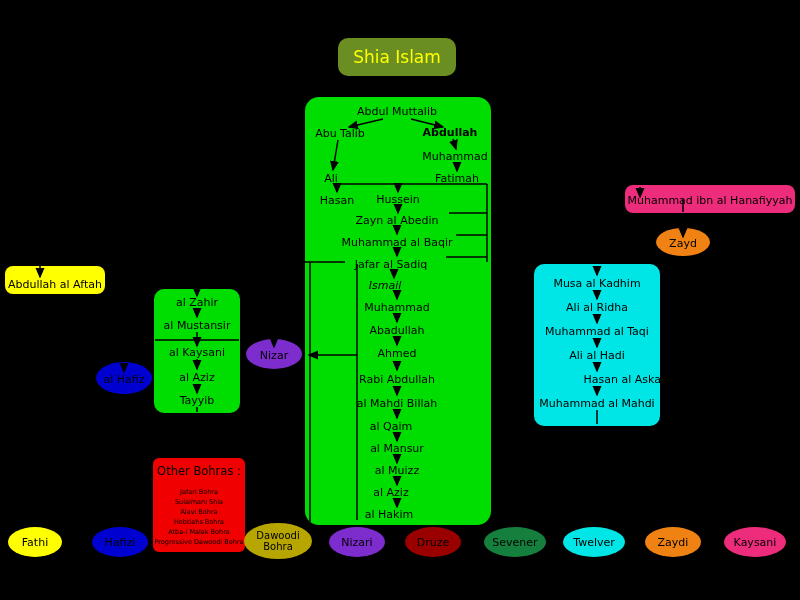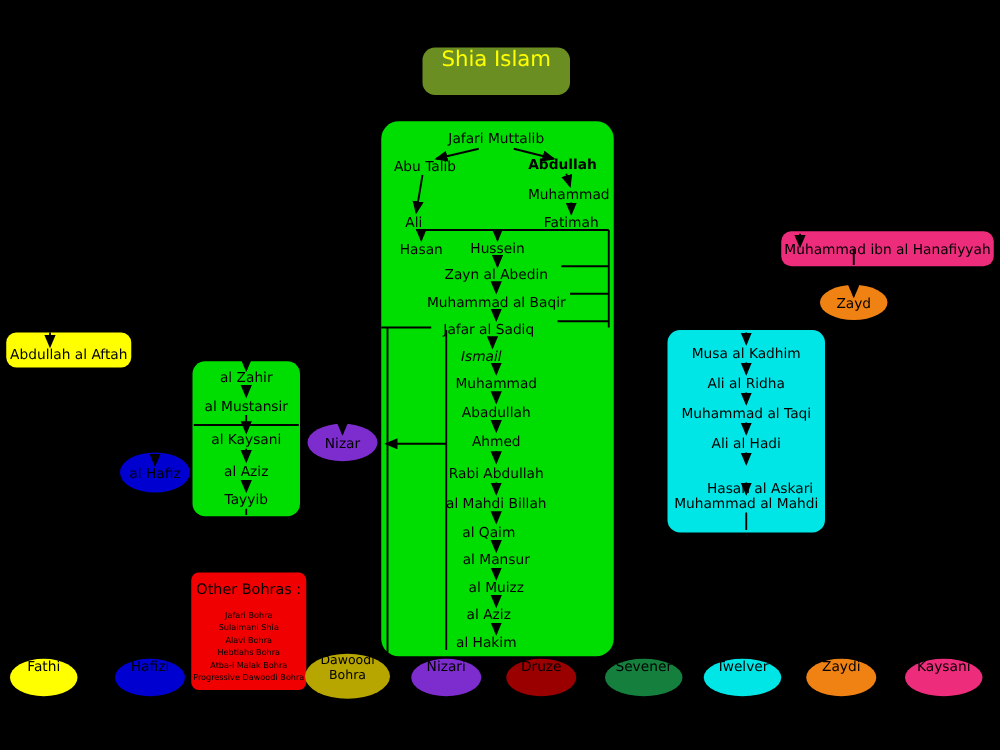--- a/index.html
+++ b/index.html
@@ -5,21 +5,21 @@
   html,body { margin:0; padding:0; background:#000; }
   body { font-family: "DejaVu Sans", "Liberation Sans", sans-serif; }
   #canvas { position:relative; width:800px; height:600px; background:#000; overflow:hidden; }
 
   .box { position:absolute; z-index:1; box-sizing:border-box; }
   .ell   { border-radius:50%; }
 
   .lbl { position:absolute; transform:translate(-50%,-50%); font-size:11px; color:#000;
          white-space:nowrap; z-index:3; line-height:1; }
 
-  .center-flex { display:flex; justify-content:center; }
+  .center-flex { display:flex; align-items:center; justify-content:center; }
 
   #title-box { left:338px; top:38px; width:118px; height:38px; border-radius:10px;
                color:#ffff00; font-size:17px; z-index:1; }
 
   #arrow-layer { position:absolute; left:0; top:0; width:800px; height:600px;
                  z-index:2; pointer-events:none; }
   .al { stroke:#000; stroke-width:1.5; fill:none; }
 
   .branch { position:absolute; top:527px; height:30px; z-index:1; color:#000;
             font-size:11px; text-align:center; }
@@ -120,21 +120,21 @@
 
       <line class="al" x1="640" y1="187" x2="640" y2="197" marker-end="url(#ah)"></line>
       <line class="al" x1="683" y1="199" x2="683" y2="212"></line>
       <line class="al" x1="683" y1="228" x2="683" y2="237" marker-end="url(#ah)"></line>
       <line class="al" x1="40" y1="266" x2="40" y2="277" marker-end="url(#ah)"></line>
       <line class="al" x1="124" y1="363" x2="124" y2="372" marker-end="url(#ah)"></line>
       <line class="al" x1="274" y1="340" x2="274" y2="347" marker-end="url(#ah)"></line>
     </g>
   </svg>
 
-  <span class="lbl" style="left:397px; top:111px;">Jafari Muttalib</span>
+  <span class="lbl" style="left:397px; top:111px;">Abdul Muttalib</span>
   <span class="lbl" style="left:340px; top:133px;">Abu Talib</span>
   <span class="lbl" style="left:450px; top:132px;font-weight:bold;">Abdullah</span>
   <span class="lbl" style="left:455px; top:156px;">Muhammad</span>
   <span class="lbl" style="left:331px; top:178px;">Ali</span>
   <span class="lbl" style="left:457px; top:178px;">Fatimah</span>
   <span class="lbl" style="left:337px; top:200px;text-align:right;">Hasan</span>
   <span class="lbl" style="left:398px; top:199px;">Hussein</span>
   <span class="lbl" style="left:397px; top:220px;">Zayn al Abedin</span>
   <span class="lbl" style="left:397px; top:242px;">Muhammad al Baqir</span>
   <span class="lbl" style="left:391px; top:264px;">Jafar al Sadiq</span>
@@ -150,21 +150,21 @@
   <span class="lbl" style="left:391px; top:492px;">al Aziz</span>
   <span class="lbl" style="left:389px; top:514px;">al Hakim</span>
 
   <span class="lbl" style="left:710px; top:200px;">Muhammad ibn al Hanafiyyah</span>
   <span class="lbl" style="left:683px; top:243px;">Zayd</span>
 
   <span class="lbl" style="left:597px; top:283px;">Musa al Kadhim</span>
   <span class="lbl" style="left:597px; top:307px;">Ali al Ridha</span>
   <span class="lbl" style="left:597px; top:331px;">Muhammad al Taqi</span>
   <span class="lbl" style="left:597px; top:355px;">Ali al Hadi</span>
-  <span class="lbl" style="left:608px; top:379px;margin-top:12px;">Hasan al Askari</span>
+  <span class="lbl" style="left:626px; top:379px;">Hasan al Askari</span>
   <span class="lbl" style="left:597px; top:403px;">Muhammad al Mahdi</span>
 
   <span class="lbl" style="left:55px; top:284px;">Abdullah al Aftah</span>
   <span class="lbl" style="left:197px; top:302px;">al Zahir</span>
   <span class="lbl" style="left:197px; top:325px;">al Mustansir</span>
   <span class="lbl" style="left:197px; top:352px;">al Kaysani</span>
   <span class="lbl" style="left:197px; top:377px;">al Aziz</span>
   <span class="lbl" style="left:197px; top:400px;">Tayyib</span>
   <span class="lbl" style="left:124px; top:379px;">al Hafiz</span>
   <span class="lbl" style="left:274px; top:355px;">Nizar</span>

